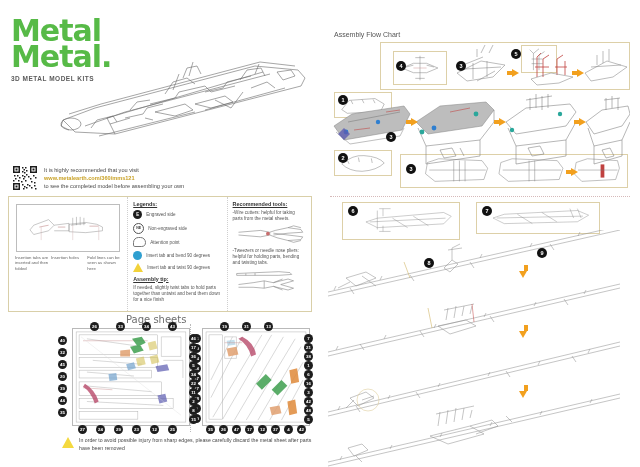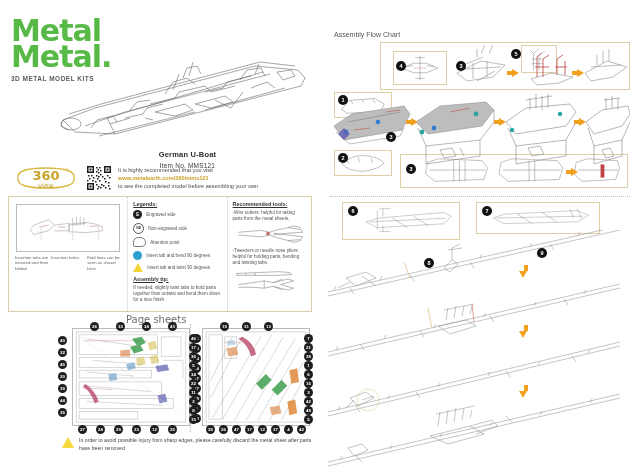--- a/index.html
+++ b/index.html
@@ -118,35 +118,22 @@
       <ellipse cx="16" cy="76" rx="10" ry="6"></ellipse>
       <path d="M8 72 L6 78 L14 82"></path>
       <path d="M222 24 L236 22 L240 28 L228 32 Z"></path>
       <path d="M160 52 L176 60 L188 44"></path>
       <path d="M196 40 L212 34 L220 40"></path>
       <path d="M44 88 L140 64"></path>
       <path d="M150 62 L230 40"></path>
     </svg>
   </div>
 
-  <div class="title-block">
-    <div class="t1">German U-Boat</div>
-    <div class="t2">Item  No.  MMS121</div>
-  </div>
 
   <div class="row360">
-    <div class="logo360">
-      <svg viewBox="0 0 68 28">
-        <path d="M6 14 Q4 4 34 4 Q64 4 62 14" stroke="#d9b93f" fill="none" stroke-width="1.4"></path>
-        <path d="M6 14 Q4 24 34 24 Q64 24 62 14" stroke="#d9b93f" fill="none" stroke-width="1.4"></path>
-        <text x="34" y="16" font-family="DejaVu Sans" font-size="13" font-weight="bold" fill="#c9a227" text-anchor="middle">360</text>
-        <text x="54" y="8" font-family="DejaVu Sans" font-size="5" fill="#c9a227">°</text>
-        <text x="34" y="24" font-family="DejaVu Sans" font-size="7" fill="#b9982a" text-anchor="middle">view</text>
-      </svg>
-    </div>
     <div class="qrwrap">
       <svg viewBox="0 0 26 26" width="26" height="26">
         <rect width="26" height="26" fill="#fff"></rect>
         <g fill="#1b1b1b">
           <rect x="1" y="1" width="7" height="7"></rect>
             <rect x="2.5" y="2.5" width="4" height="4" fill="#fff"></rect>
             <rect x="3.5" y="3.5" width="2" height="2"></rect>
           <rect x="18" y="1" width="7" height="7"></rect>
             <rect x="19.5" y="2.5" width="4" height="4" fill="#fff"></rect>
             <rect x="20.5" y="3.5" width="2" height="2"></rect>

